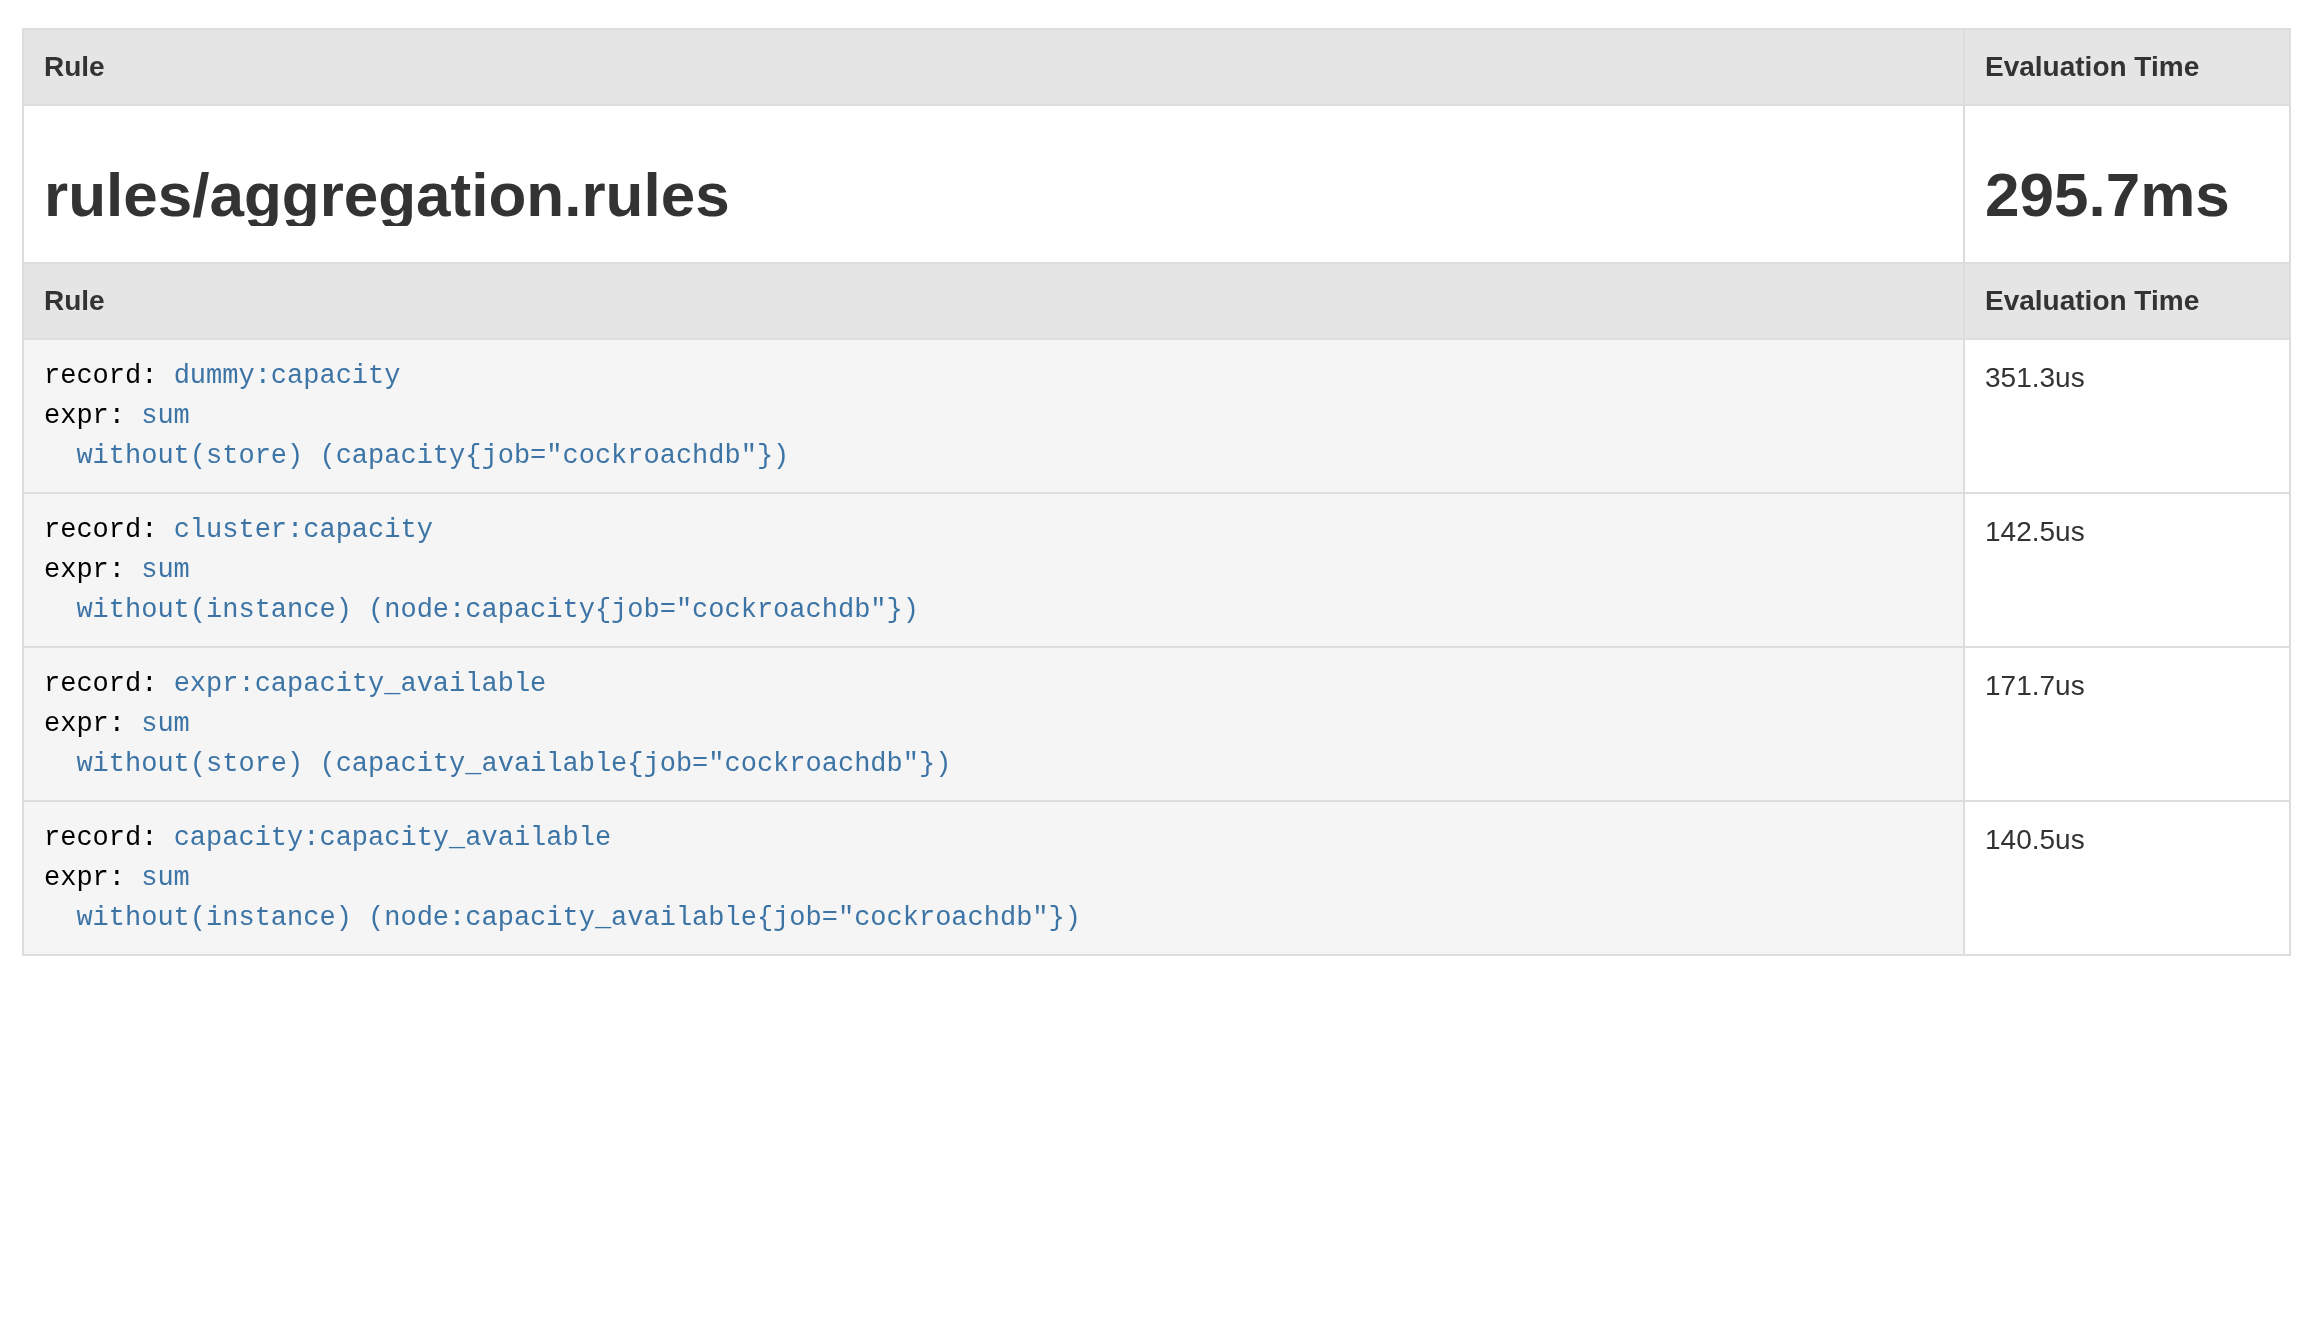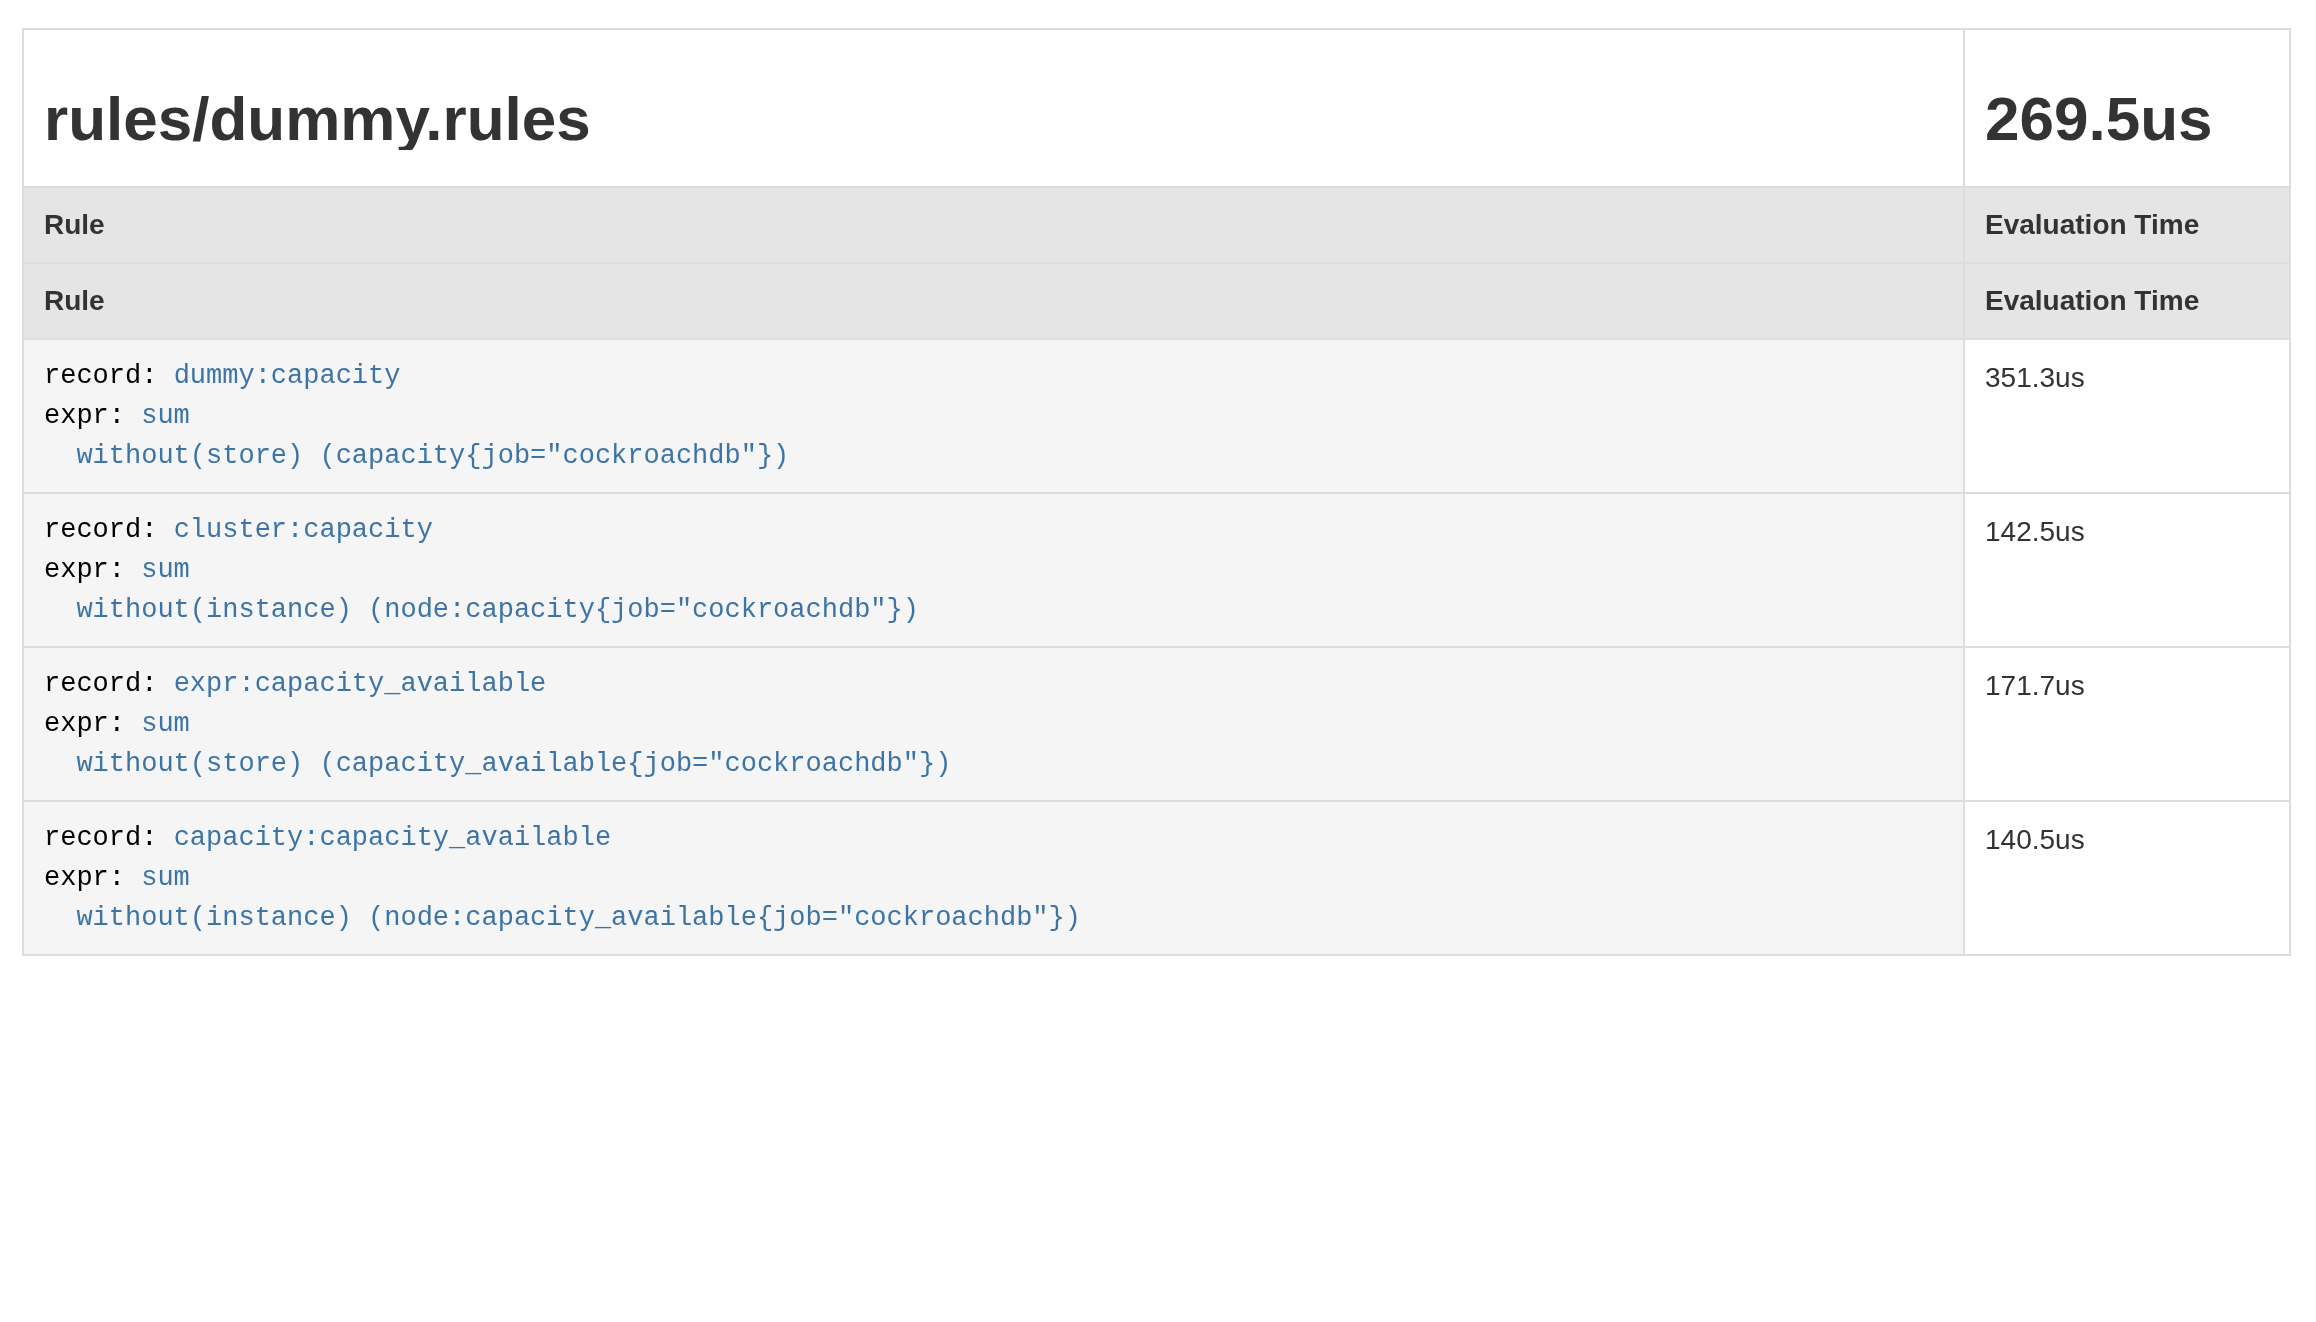--- a/index.html
+++ b/index.html
@@ -93,31 +93,31 @@
 </head>
 <body>
 
 <div class="container">
   <table class="rules-table">
     <colgroup>
       <col class="rule-col">
       <col class="eval-col">
     </colgroup>
     <tbody>
-        <tr class="group-row">
-          <td class="group-name-cell">
-            <h2 class="group-title">rules/dummy.rules</h2>
-          </td>
-          <td class="group-eval-cell">
-            <h2 class="group-title">269.5us</h2>
-          </td>
-        </tr>
         <tr class="col-header-row">
           <th class="col-header">Rule</th>
           <th class="col-header">Evaluation Time</th>
+        </tr>
+        <tr class="group-row">
+          <td class="group-name-cell">
+            <h2 class="group-title">rules/aggregation.rules</h2>
+          </td>
+          <td class="group-eval-cell">
+            <h2 class="group-title">295.7ms</h2>
+          </td>
         </tr>
         <tr class="col-header-row">
           <th class="col-header">Rule</th>
           <th class="col-header">Evaluation Time</th>
         </tr>
         <tr class="rule-row">
           <td class="rule-cell">
             <div class="rule-code"><span class="code-line"><span class="code-key">record:</span> <a class="code-link">dummy:capacity</a></span><span class="code-line"><span class="code-key">expr:</span> <a class="code-link">sum
   without(store) (capacity{job="cockroachdb"})</a></span></div>
           </td>

